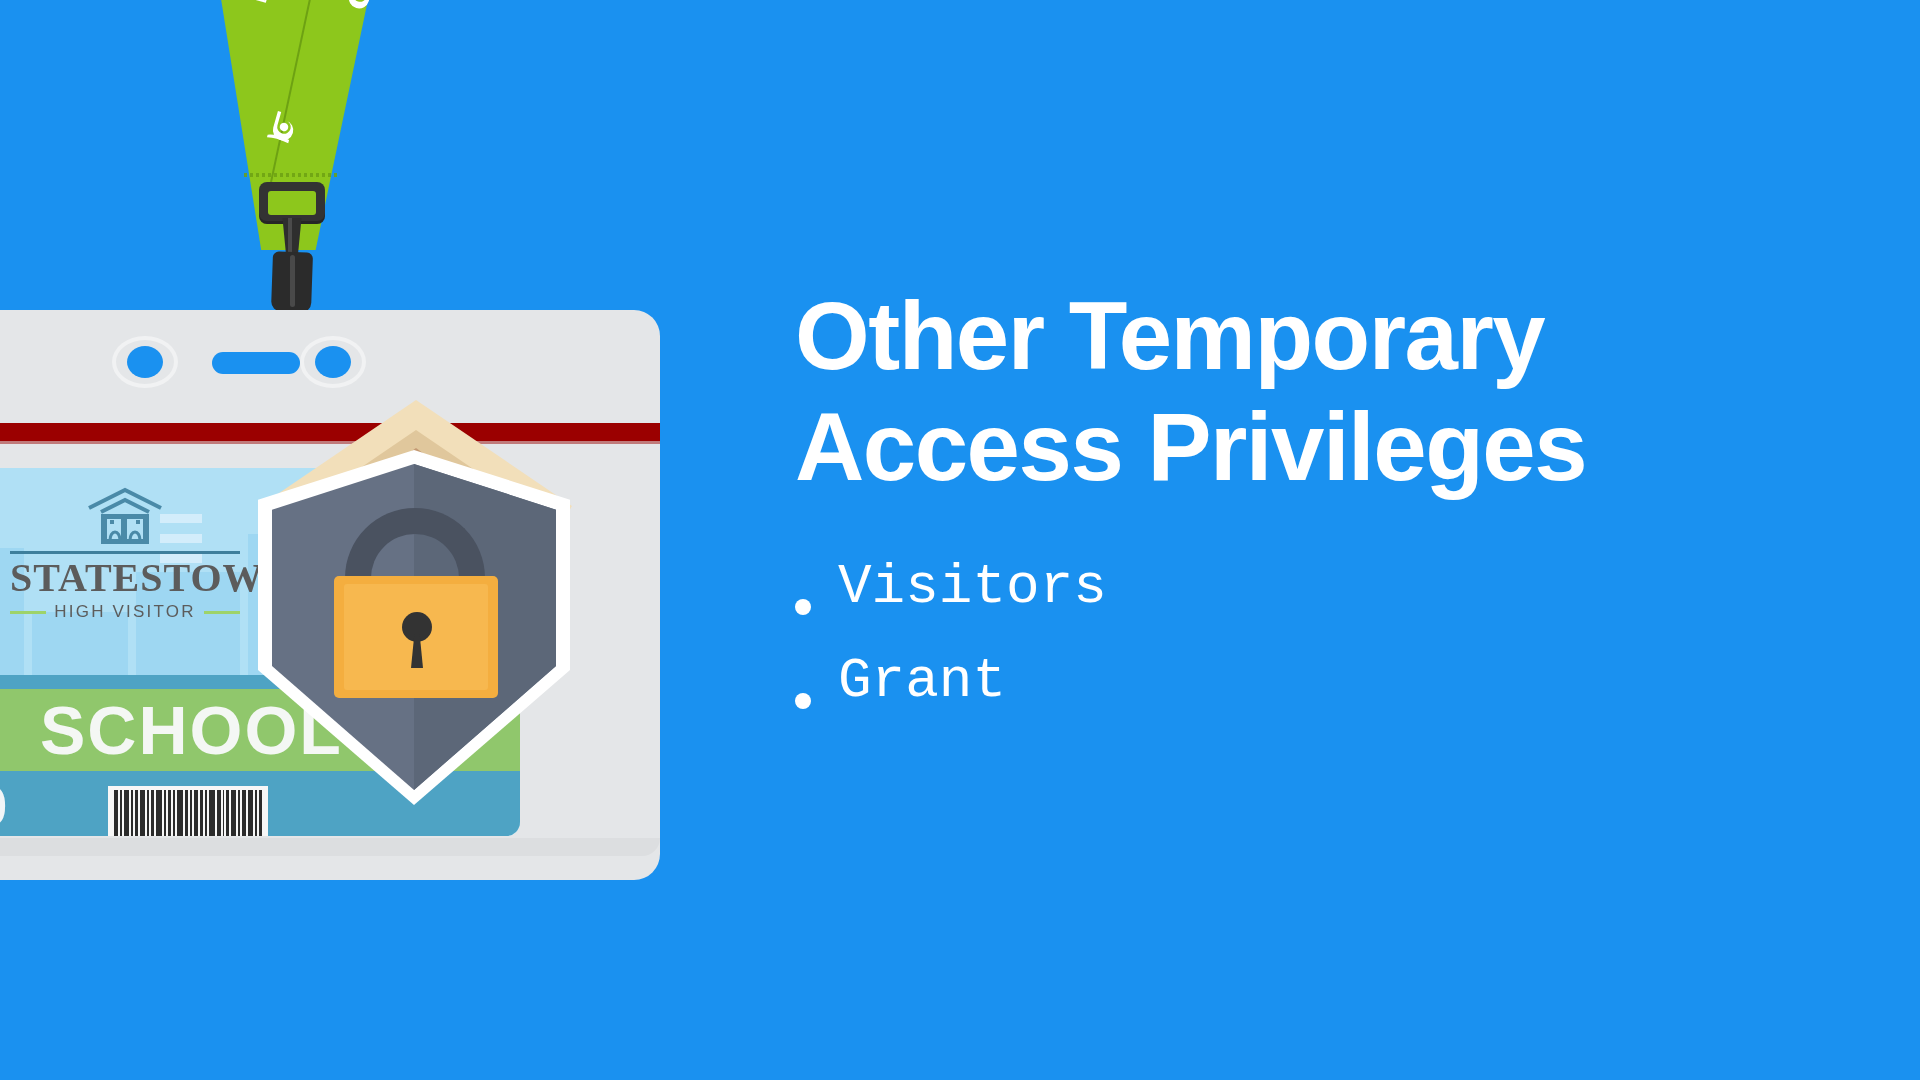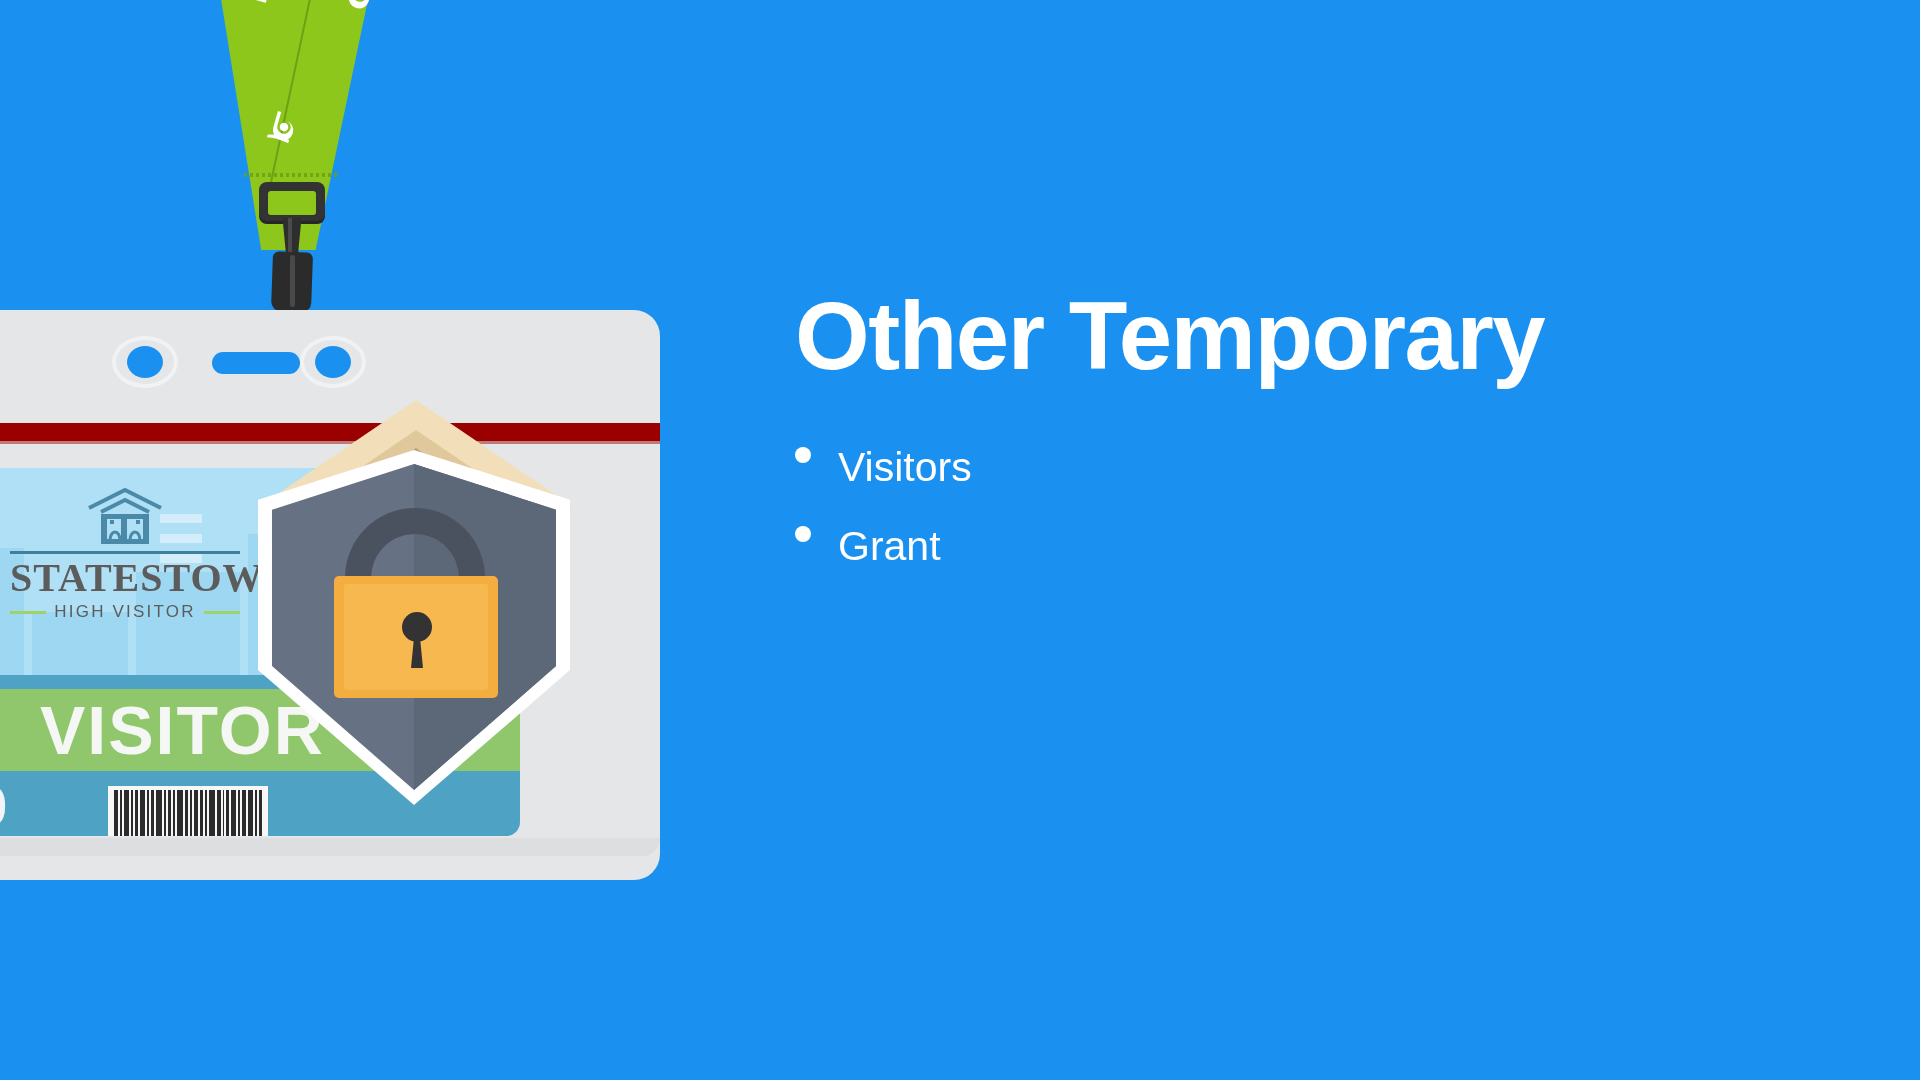--- a/index.html
+++ b/index.html
@@ -463,25 +463,26 @@
     letter-spacing: -1.5px;
     margin: 0;
   }
   .bullets {
     list-style: none;
     margin: 56px 0 0 0;
     padding: 0;
   }
   .bullets li {
     display: flex;
-    align-items: flex-start;
+    align-items: flex-end;
     color: #ffffff;
-    font-size: 41px;
+    font-size: 56px;
     line-height: 1;
     margin-bottom: 38px;
+    font-family: Liberation Mono, monospace;
   }
   .bullet-dot {
     width: 16px;
     height: 16px;
     background: #ffffff;
     border-radius: 50%;
     margin-right: 27px;
     flex: none;
   }
 </style>
@@ -572,21 +573,21 @@
       <div class="school-name">STATESTOWN</div>
       <div class="school-sub-row">
         <span class="school-sub-line"></span>
         <span class="school-sub">HIGH VISITOR</span>
         <span class="school-sub-line"></span>
       </div>
     </div>
 
     <div class="band-teal-top"></div>
     <div class="band-green"></div>
-    <div class="band-green-label">VISITOR</div>
+    <div class="band-green-label">SCHOOL</div>
     <div class="band-teal-bot"></div>
     <div class="card-number">200</div>
 
     <div class="barcode">
       <span class="bar" style="width:4px"></span>
         <span class="bar" style="width:2px"></span>
       <span class="bar" style="width:6px"></span>
         <span class="bar" style="width:2px"></span>
       <span class="bar" style="width:3px"></span>
         <span class="bar" style="width:5px"></span>
@@ -632,20 +633,21 @@
     <div class="shackle"></div>
     <div class="lock-body"></div>
     <div class="lock-body-inner"></div>
     <div class="keyhole-dot"></div>
     <div class="keyhole-stem"></div>
   </div>
 
   <div class="content">
     <h1 class="headline">
       <span>Other Temporary</span><br>
+      <span>Access Privileges</span>
     </h1>
     <ul class="bullets">
       <li>
         <span class="bullet-dot"></span>
         <span>Visitors</span>
       </li>
       <li>
         <span class="bullet-dot"></span>
         <span>Grant</span>
       </li>

